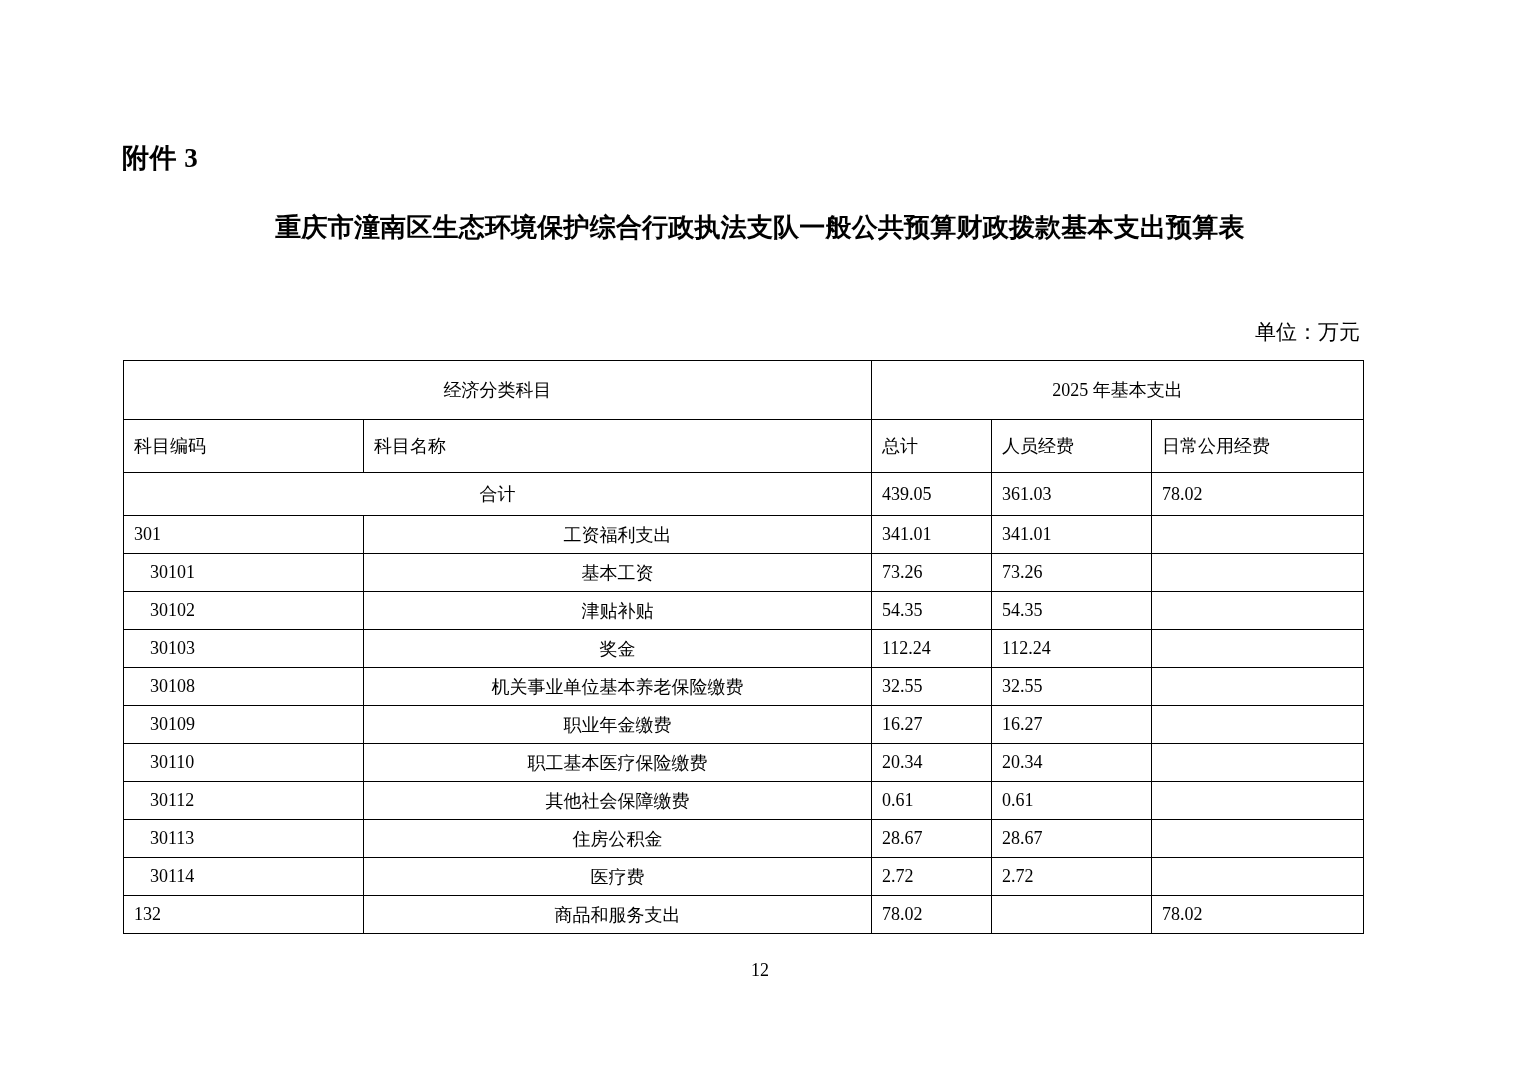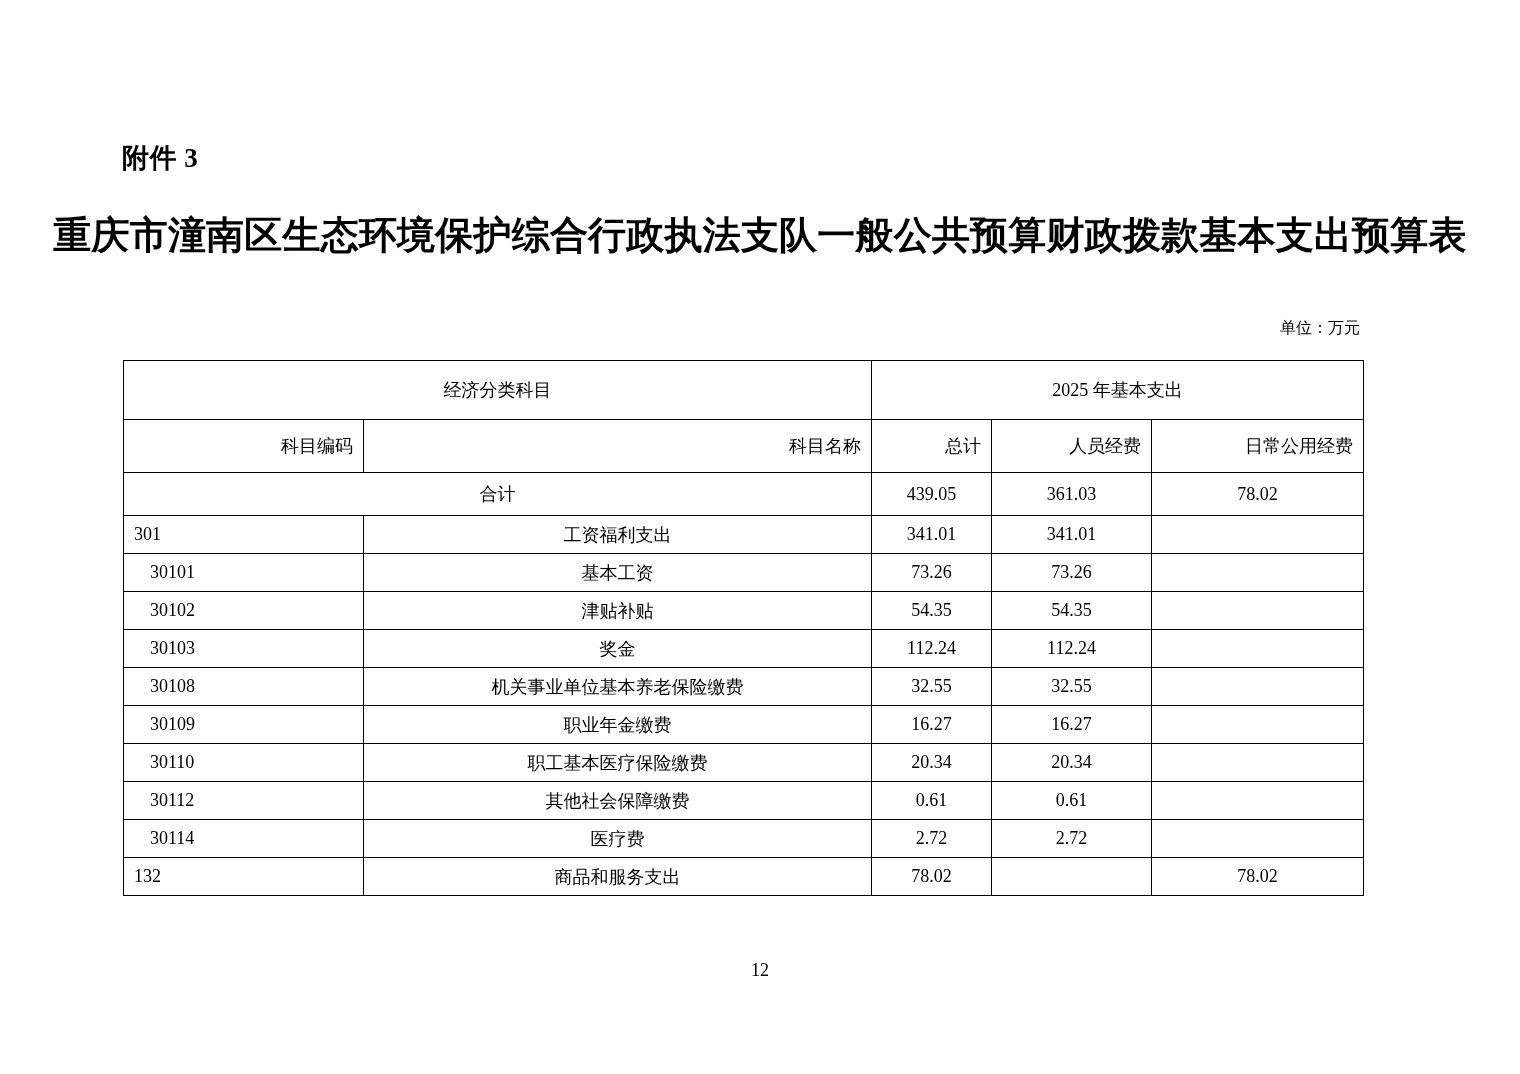--- a/index.html
+++ b/index.html
@@ -29,29 +29,29 @@
     font-size: 27px;
     font-weight: bold;
     letter-spacing: 0.5px;
   }
   .doc-title {
     position: absolute;
     left: 0;
     top: 210px;
     width: 1520px;
     text-align: center;
-    font-size: 38px;
+    font-size: 26px;
     font-weight: bold;
     letter-spacing: 0.2px;
   }
   .unit-label {
     position: absolute;
     right: 160px;
     top: 318px;
-    font-size: 16px;
+    font-size: 21px;
     font-family: Liberation Mono, monospace;
   }
   table.budget {
     position: absolute;
     left: 123px;
     top: 360px;
     width: 1240px;
     border-collapse: collapse;
     table-layout: fixed;
   }
@@ -62,21 +62,21 @@
     padding: 0 10px;
     vertical-align: middle;
   }
   .h-main {
     height: 58px;
     text-align: center;
     font-size: 21px;
   }
   .h-sub {
     height: 52px;
-    text-align: right;
+    text-align: left;
     font-size: 20px;
   }
   .row-total td {
     height: 42px;
     font-weight: bold;
     font-size: 19px;
     margin-top: 14px;
   }
   .row td {
     height: 37px;
@@ -88,21 +88,21 @@
   }
   .c-code.indent {
     padding-left: 26px;
   }
   .c-name {
     text-align: center;
     padding-left: 18px;
     font-size: 18px;
   }
   .c-num {
-    text-align: center;
+    text-align: left;
     padding-right: 14px;
     font-size: 18px;
   }
   .c-center {
     text-align: center;
   }
   .page-number {
     position: absolute;
     left: 0;
     top: 960px;
@@ -198,20 +198,27 @@
           <td class="c-num"></td>
         </tr>
         <tr class="row">
           <td class="c-code indent">30112</td>
           <td class="c-name">其他社会保障缴费</td>
           <td class="c-num">0.61</td>
           <td class="c-num">0.61</td>
           <td class="c-num"></td>
         </tr>
         <tr class="row">
+          <td class="c-code indent">30113</td>
+          <td class="c-name">住房公积金</td>
+          <td class="c-num">28.67</td>
+          <td class="c-num">28.67</td>
+          <td class="c-num"></td>
+        </tr>
+        <tr class="row">
           <td class="c-code indent">30114</td>
           <td class="c-name">医疗费</td>
           <td class="c-num">2.72</td>
           <td class="c-num">2.72</td>
           <td class="c-num"></td>
         </tr>
         <tr class="row">
           <td class="c-code">132</td>
           <td class="c-name">商品和服务支出</td>
           <td class="c-num">78.02</td>

